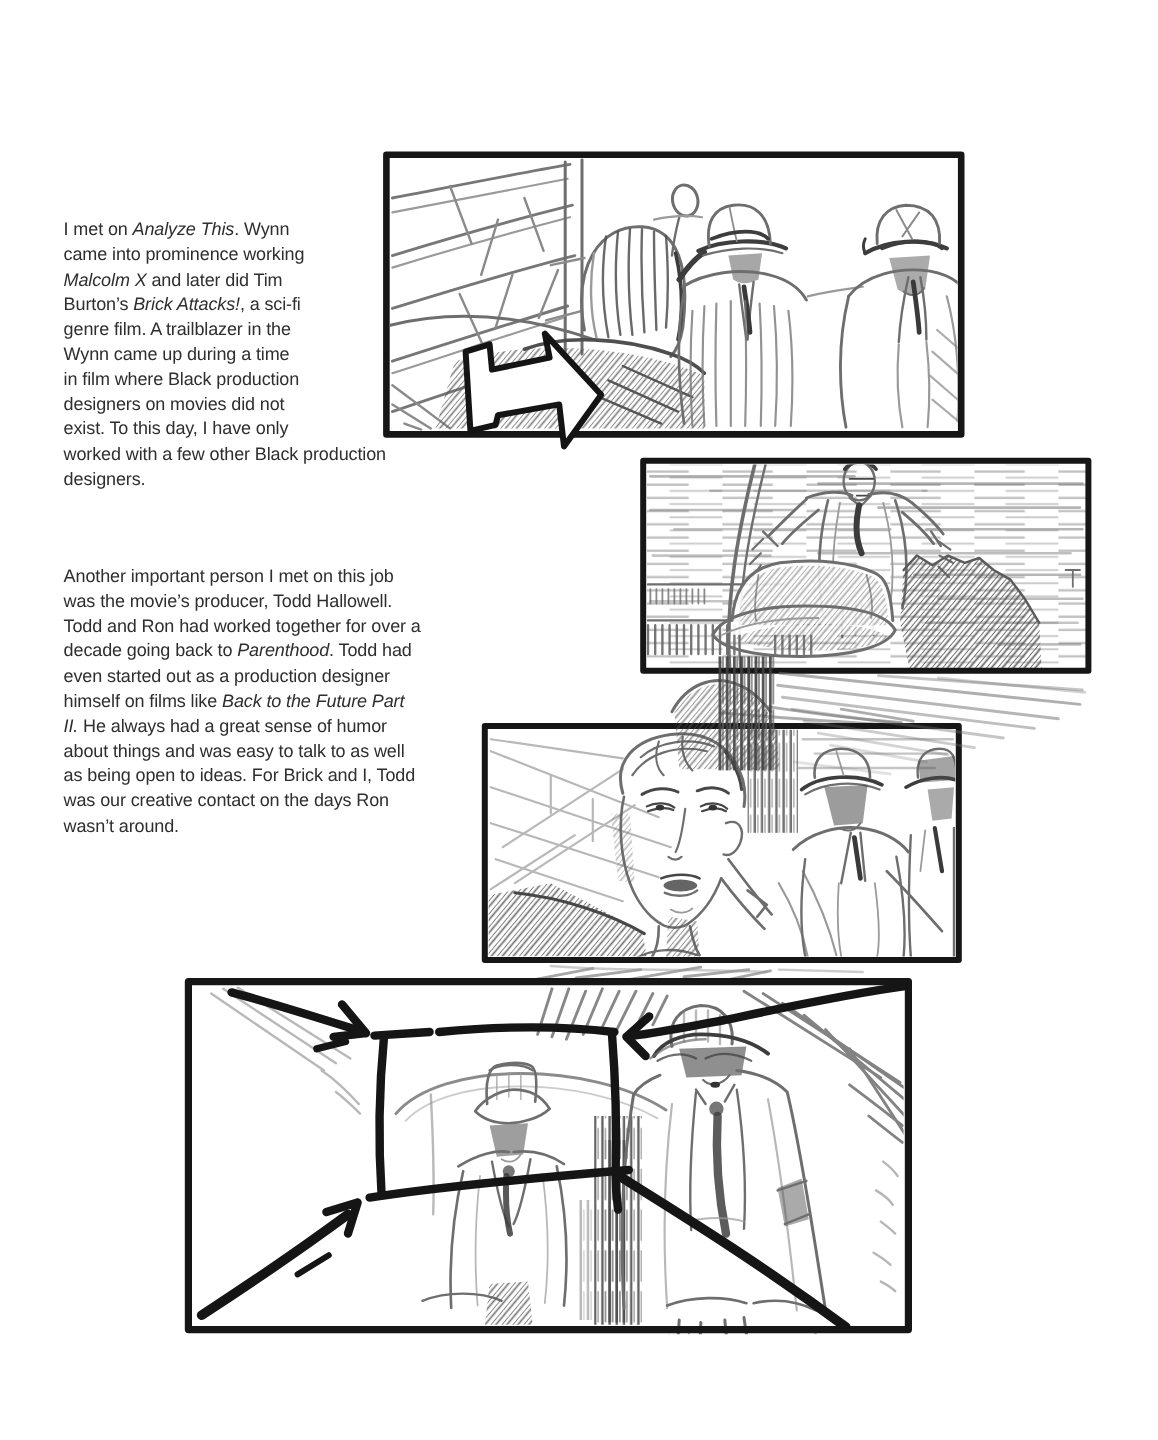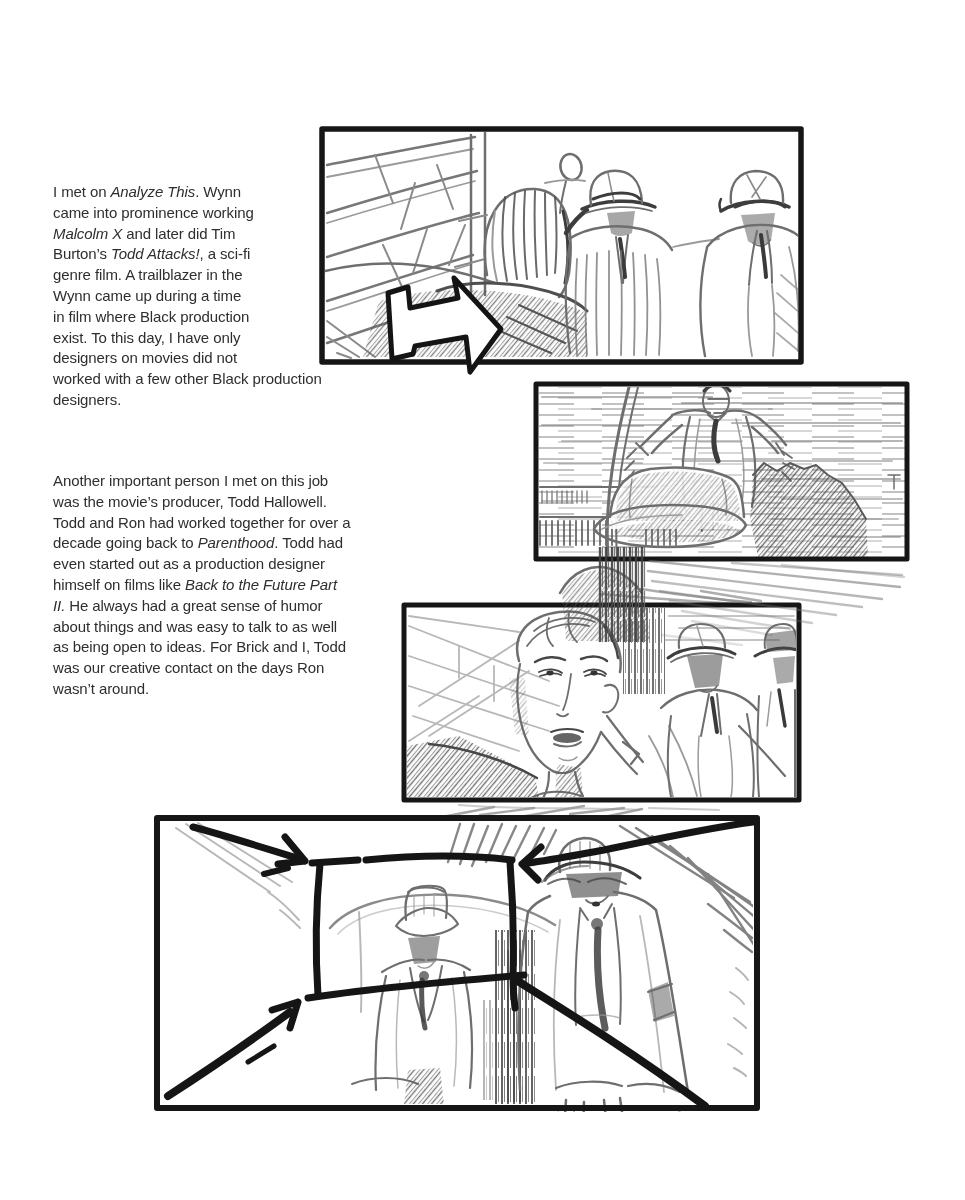--- a/index.html
+++ b/index.html
@@ -18,26 +18,26 @@
 </style>
 </head>
 <body>
 
 <div class="page">
 
   <div class="textblock" style="left:53px;top:182px;">
       <div class="tline"><span>I met on </span><em>Analyze This</em><span>. Wynn</span></div>
       <div class="tline"><span>came into prominence working</span></div>
       <div class="tline"><em>Malcolm X</em><span> and later did Tim</span></div>
-      <div class="tline"><span>Burton’s </span><em>Todd Attacks!</em><span>, a sci-fi</span></div>
+      <div class="tline"><span>Burton’s </span><em>Brick Attacks!</em><span>, a sci-fi</span></div>
       <div class="tline"><span>genre film. A trailblazer in the</span></div>
       <div class="tline"><span>Wynn came up during a time</span></div>
       <div class="tline"><span>in film where Black production</span></div>
+      <div class="tline"><span>designers on movies did not</span></div>
       <div class="tline"><span>exist. To this day, I have only</span></div>
-      <div class="tline"><span>designers on movies did not</span></div>
       <div class="tline"><span>worked with a few other Black production</span></div>
       <div class="tline"><span>designers.</span></div>
     </div>
   <div class="textblock" style="left:53px;top:471px;">
       <div class="tline"><span>Another important person I met on this job</span></div>
       <div class="tline"><span>was the movie’s producer, Todd Hallowell.</span></div>
       <div class="tline"><span>Todd and Ron had worked together for over a</span></div>
       <div class="tline"><span>decade going back to </span><em>Parenthood</em><span>. Todd had</span></div>
       <div class="tline"><span>even started out as a production designer</span></div>
       <div class="tline"><span>himself on films like </span><em>Back to the Future Part</em></div>

